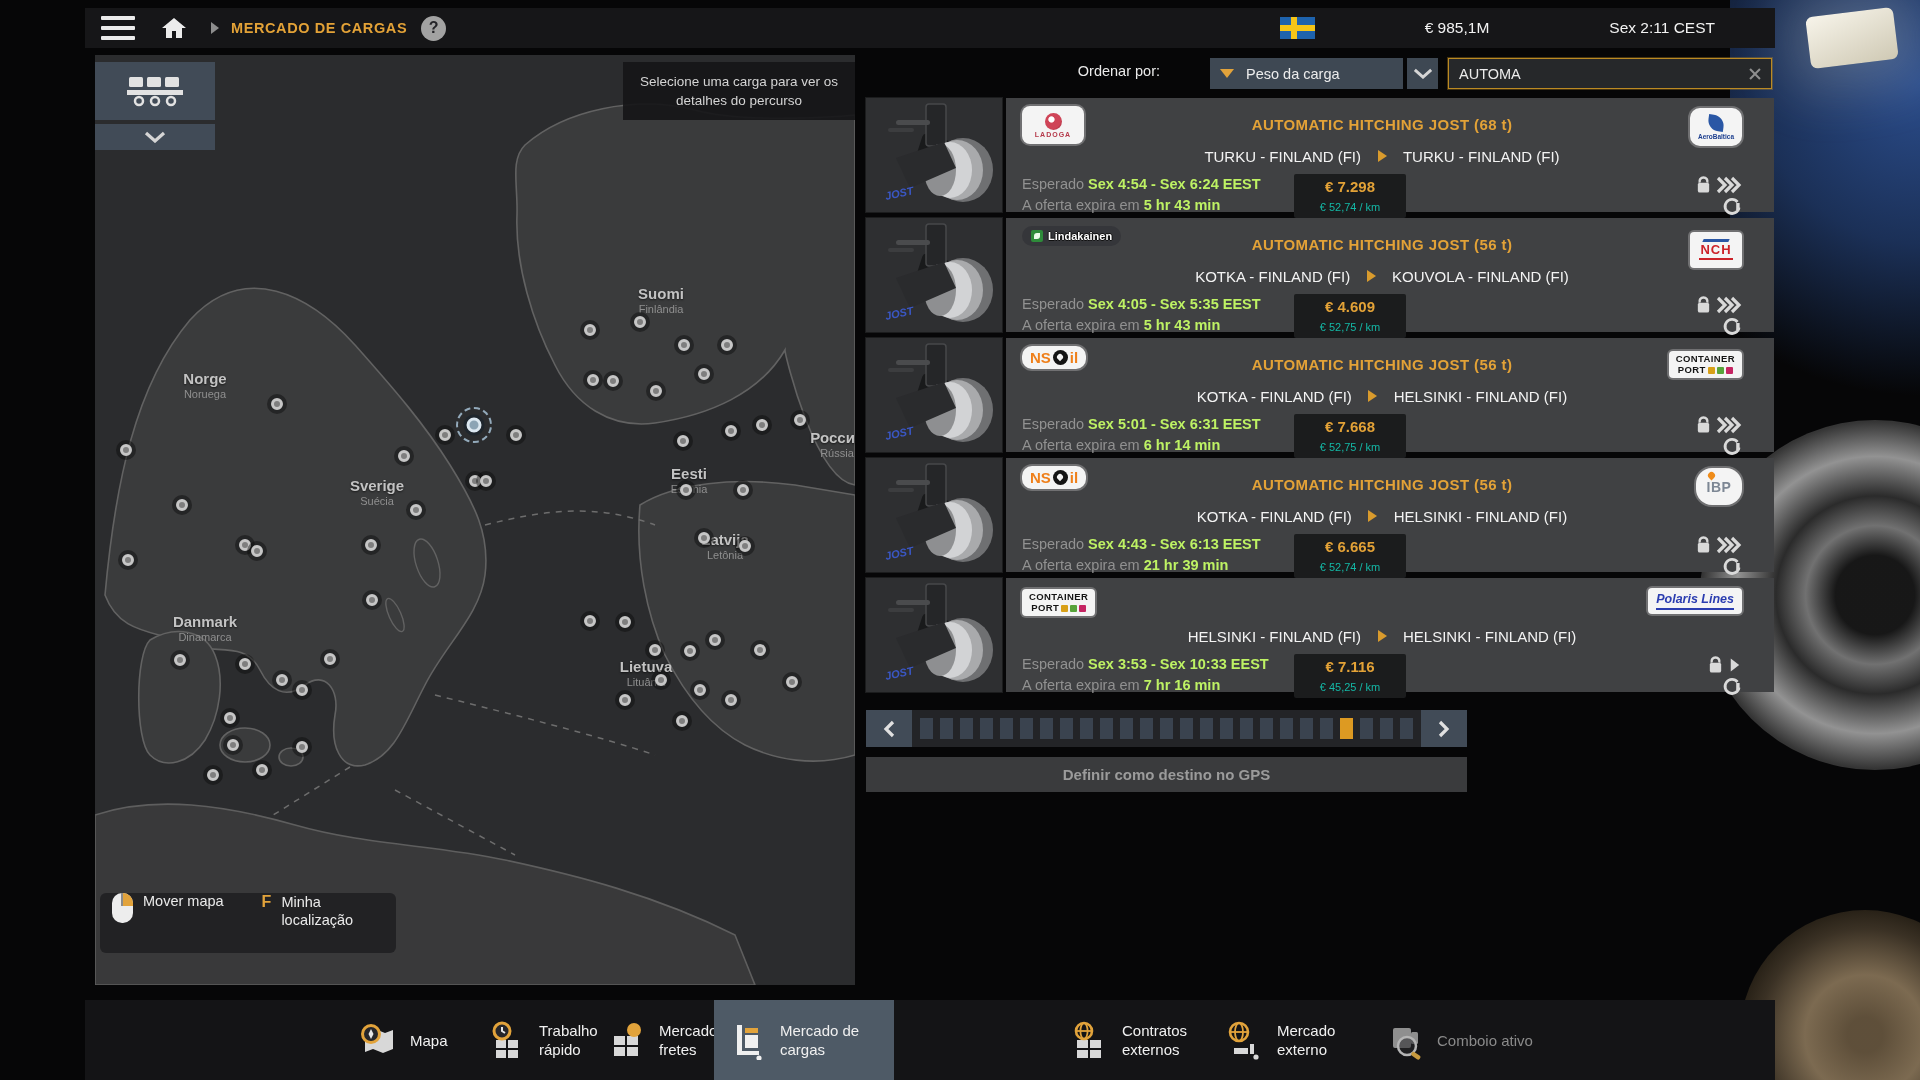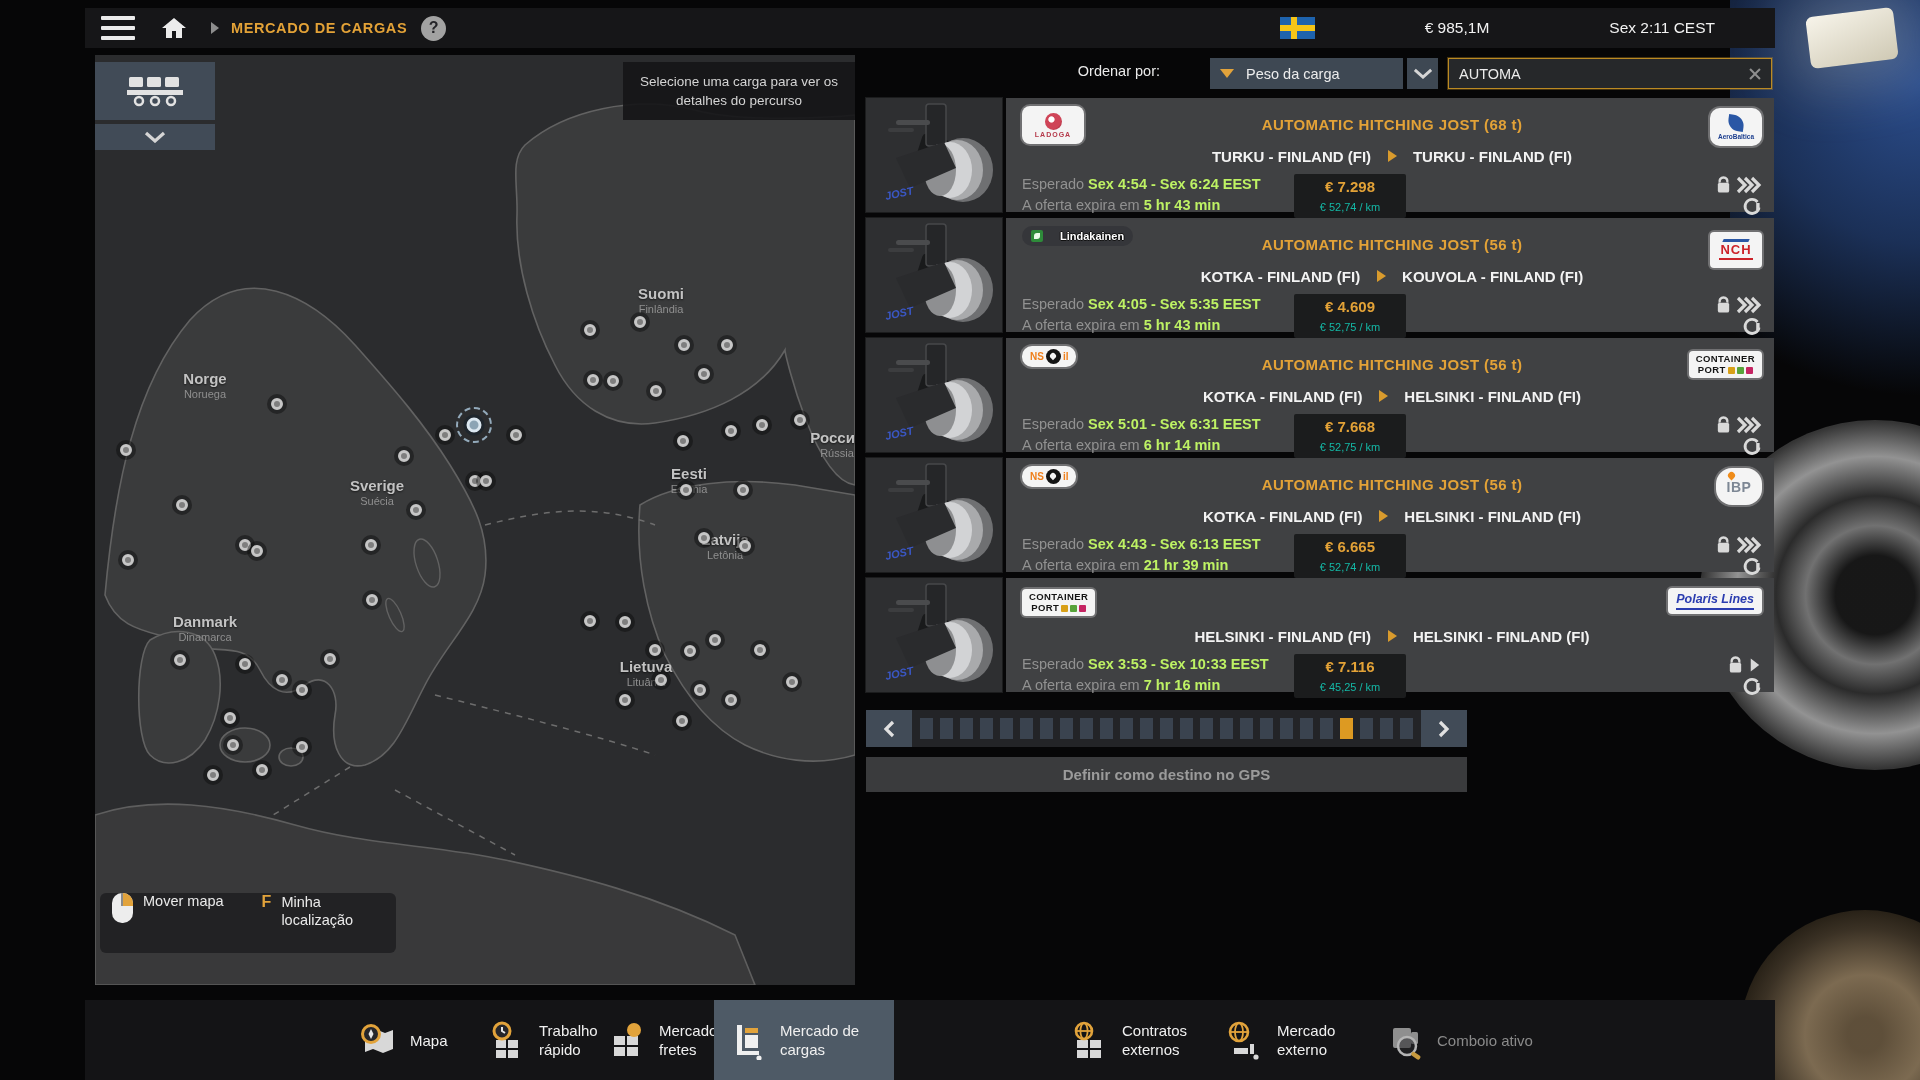--- a/index.html
+++ b/index.html
@@ -78,28 +78,28 @@
   .search-box input { flex:1; background:transparent; border:none; outline:none; color:#ececec;
     font-size:14.5px; padding:0 10px; font-family:"Liberation Sans",sans-serif; }
   .clear-x { position:relative; width:16px; height:16px; margin-right:8px; cursor:pointer; flex:0 0 auto; }
   .clear-x::before,.clear-x::after { content:""; position:absolute; left:7px; top:1px; width:2px; height:14px; background:#8f8f8f; }
   .clear-x::before { transform:rotate(45deg);} .clear-x::after { transform:rotate(-45deg); }
 
   
   .cargo-list { position:absolute; left:866px; top:98px; width:908px; z-index:5; }
   .cargo-card { display:flex; height:114px; margin-bottom:6px; cursor:pointer; }
   .cargo-thumb { width:136px; height:114px; background:#2e2f31; outline:1px solid #1b1c1d; flex:0 0 auto; }
-  .cargo-info { flex:1; background:#404143; margin-left:4px; padding:6px 12px 6px 16px; position:relative; }
+  .cargo-info { flex:1; background:#404143; margin-left:4px; padding:6px 32px 6px 16px; position:relative; }
   .crow1 { position:relative; height:44px; }
   .cargo-title { position:absolute; left:0; right:0; top:12px; text-align:center; color:#e3a237;
     font-weight:800; font-size:15px; letter-spacing:.4px; }
   .badge-slot { position:absolute; top:2px; }
   .badge-slot.l { left:0; } .badge-slot.r { right:0; top:4px; }
   .crow2 { height:24px; text-align:center; }
-  .route-city { color:#f3f3f3; font-weight:bold; font-size:15px; }
+  .route-city { color:#f3f3f3; font-weight:normal; font-size:15px; }
   .route-arrow { display:inline-block; width:0; height:0; border-left:9px solid #d99b2d;
     border-top:6px solid transparent; border-bottom:6px solid transparent; margin:0 12px; }
   .crow3 { display:flex; margin-top:2px; }
   .times { width:272px; }
   .tline { font-size:14.5px; line-height:21px; white-space:nowrap; }
   .muted { color:#919191; } .strongt { color:#bef264; font-weight:bold; }
   .price-box { width:112px; background:#1b1c1d; border-radius:2px; text-align:center; padding:2px 4px; height:44px; }
   .price { color:#e3a237; font-weight:bold; font-size:15px; line-height:21px; }
   .perkm { color:#14b8a6; font-size:11px; line-height:20px; }
   .cflags { margin-left:auto; width:54px; display:flex; flex-direction:column; align-items:flex-end; }
@@ -109,31 +109,31 @@
   
   .badge { display:inline-flex; align-items:center; justify-content:center; }
   .b-white { background:#f4f4f4; border-radius:8px; box-shadow:0 0 0 2px rgba(255,255,255,.25); }
   .b-ladoga { flex-direction:column; width:62px; height:38px; }
   .swirl { width:17px; height:17px; border-radius:50%;
     background:radial-gradient(circle at 38% 38%, #fff 0 18%, #cf4457 24% 62%, #8e1f33 100%); }
   .ladoga-t { font-size:7px; font-weight:900; color:#b5394a; letter-spacing:1px; margin-top:1px; }
   .b-aerobaltica { flex-direction:column; width:52px; height:38px; border-radius:10px; }
   .plane { width:16px; height:16px; background:#2a57a5; border-radius:0 70% 0 70%; transform:rotate(8deg); }
   .aero-t { font-size:6.5px; font-weight:bold; color:#1d3f8f; margin-top:2px; }
-  .b-lindakainen { background:#35363a; border-radius:10px; padding:4px 9px; gap:17px; }
+  .b-lindakainen { background:#35363a; border-radius:10px; padding:4px 9px; gap:5px; }
   .leaf { width:12px; height:12px; background:#2e8b3a; border-radius:2px; position:relative; }
   .leaf::after { content:""; position:absolute; left:3px; top:3px; width:6px; height:6px; background:#eafbe9; border-radius:50% 0; }
   .linda-t { color:#fff; font-weight:bold; font-size:11px;
     text-shadow:-1px 0 #111,1px 0 #111,0 -1px #111,0 1px #111; }
   .b-nch { flex-direction:column; width:52px; height:36px; border-radius:4px; }
   .nch-bar { width:26px; height:3px; background:#2a57a5; transform:skewX(-25deg); margin-bottom:1px; }
   .nch-t { color:#cc2229; font-weight:900; font-size:13px; letter-spacing:1px; line-height:13px; }
   .nch-under { width:34px; height:2px; background:#cc2229; margin-top:2px; }
   .b-nsoil { padding:3px 8px; border-radius:10px; gap:1px; }
-  .ns-t { color:#ef7f1a; font-weight:900; font-size:10px; }
+  .ns-t { color:#ef7f1a; font-weight:900; font-size:15px; }
   .drop-c { width:15px; height:15px; border-radius:50%; background:#141414; position:relative; margin:0 1px; }
   .drop-c::after { content:""; position:absolute; left:4.5px; top:4px; width:6px; height:6px;
     background:#f4f4f4; border-radius:50% 50% 50% 0; transform:rotate(-45deg); }
   .b-containerport { flex-direction:column; padding:3px 7px; border-radius:4px; }
   .cp-1 { font-size:9.5px; font-weight:900; color:#141414; letter-spacing:.4px; line-height:10px; }
   .cp-row { display:flex; align-items:center; gap:2px; margin-top:1px; }
   .cp-sq { width:7px; height:7px; border-radius:1px; }
   .b-ibp { width:46px; height:37px; border-radius:16px; position:relative; }
   .ibp-t { color:#7d8794; font-weight:900; font-size:14px; letter-spacing:.5px; }
   .ibp-flame { position:absolute; top:4px; left:12px; width:7px; height:7px; background:#ef8c1a;

